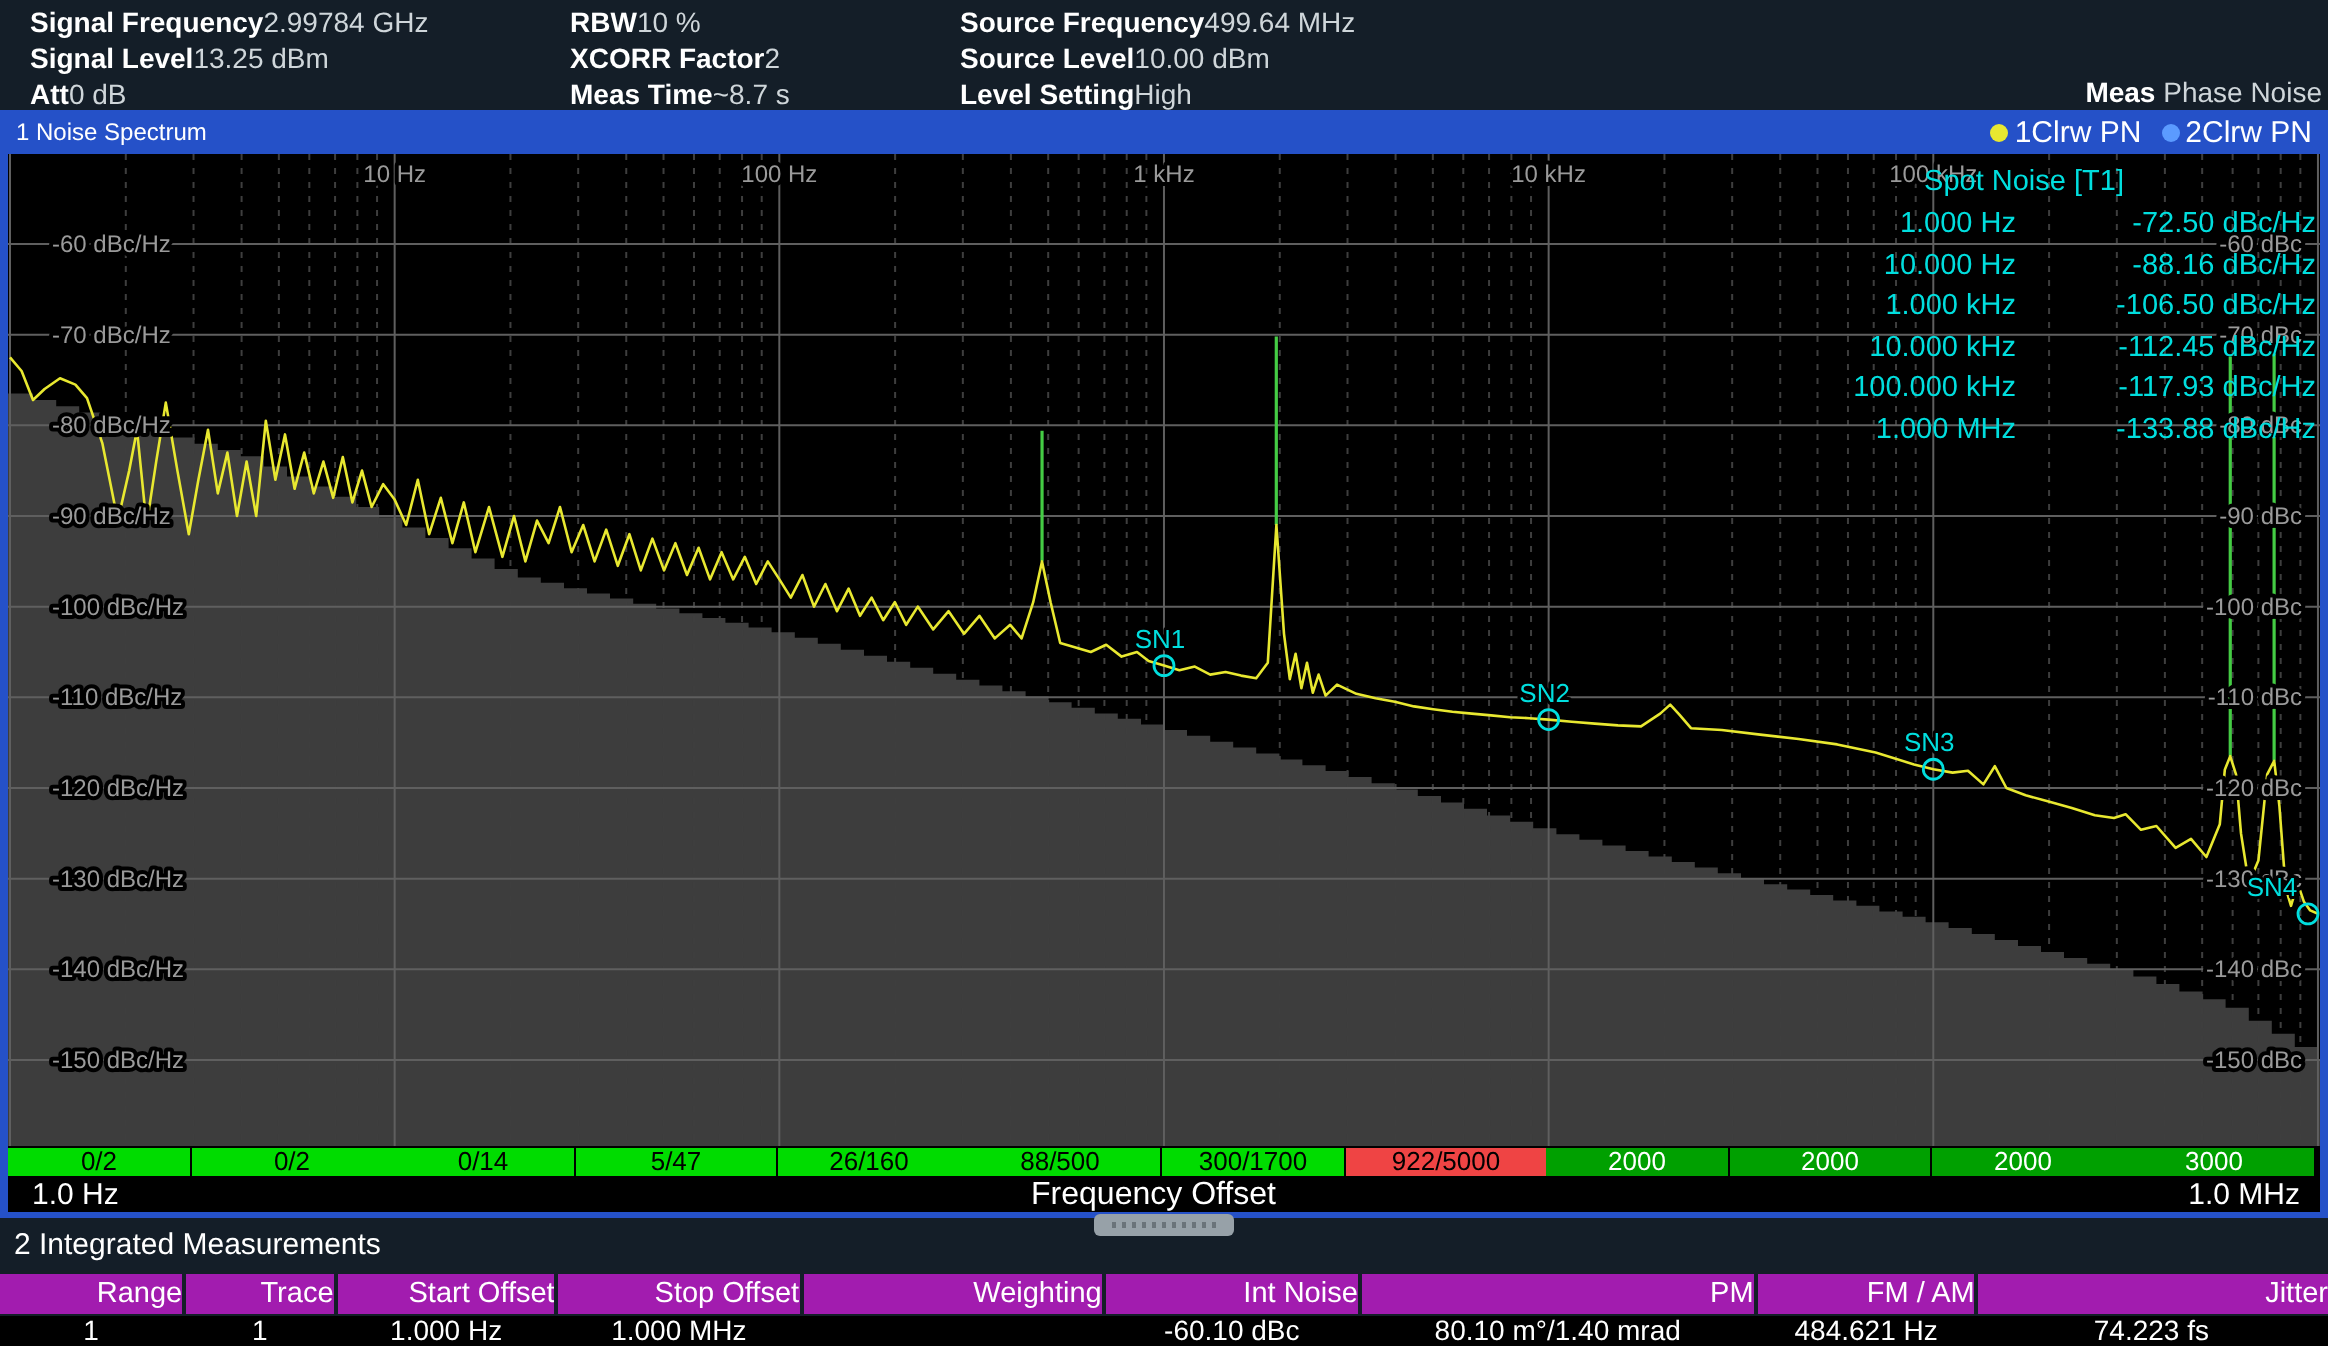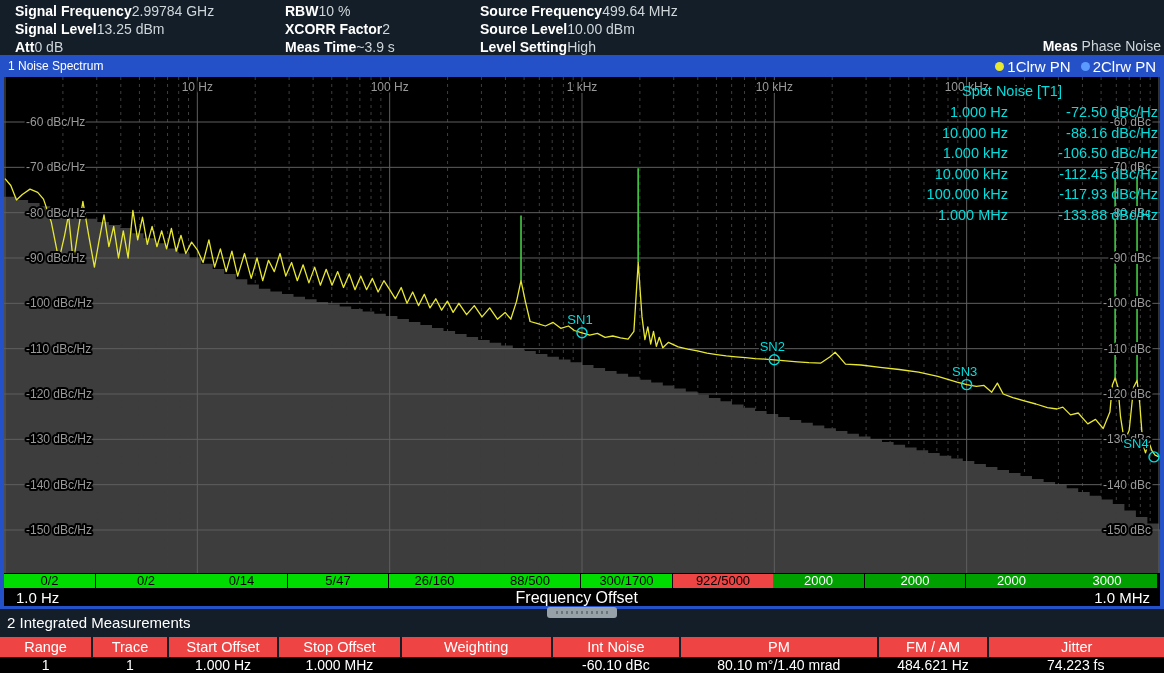--- a/index.html
+++ b/index.html
@@ -43,21 +43,21 @@
   .freqbar span:last-child{padding-right:10px;}
   
   .splitter{position:absolute;left:547px;top:607px;width:70px;height:11px;background:#97a1a8;
             border-radius:3px;z-index:6;display:flex;align-items:center;justify-content:center;}
   .splitter .grip{width:52px;height:3px;
       background:repeating-linear-gradient(90deg,#6b747a 0 2px,transparent 2px 5px);}
   
   #win2{position:absolute;left:0;top:609px;width:1164px;height:64px;background:#141e28;}
   #win2-title{position:absolute;left:7px;top:5px;font-size:15px;color:#fff;}
   #tblhead{position:absolute;left:0;top:28px;width:1164px;height:20px;display:flex;}
-  #tblhead .hc{background:#ef4444;color:#fff;font-size:14.5px;line-height:20px;text-align:center;
+  #tblhead .hc{background:#a21caf;color:#fff;font-size:14.5px;line-height:20px;text-align:right;
                margin-right:2px;overflow:hidden;white-space:nowrap;}
   #tblhead .hc:last-child{margin-right:0;}
   #tblrow{position:absolute;left:0;top:49px;width:1164px;height:15px;display:flex;background:#000;}
   #tblrow .dc{color:#fff;font-size:14px;line-height:15px;text-align:center;margin-right:2px;
               overflow:visible;white-space:nowrap;}
 </style>
 </head>
 <body>
 
 <div id="root">
@@ -81,21 +81,21 @@
         <div class="hrow">
           <span class="lbl">RBW</span>
           <span class="val">10 %</span>
         </div>
         <div class="hrow">
           <span class="lbl">XCORR Factor</span>
           <span class="val">2</span>
         </div>
         <div class="hrow">
           <span class="lbl">Meas Time</span>
-          <span class="val">~3.9 s</span>
+          <span class="val">~8.7 s</span>
         </div>
       </div>
     <div class="hcol" id="hdr-col3" style="left:480px;width:232px;">
         <div class="hrow">
           <span class="lbl">Source Frequency</span>
           <span class="val">499.64 MHz</span>
         </div>
         <div class="hrow">
           <span class="lbl">Source Level</span>
           <span class="val">10.00 dBm</span>

